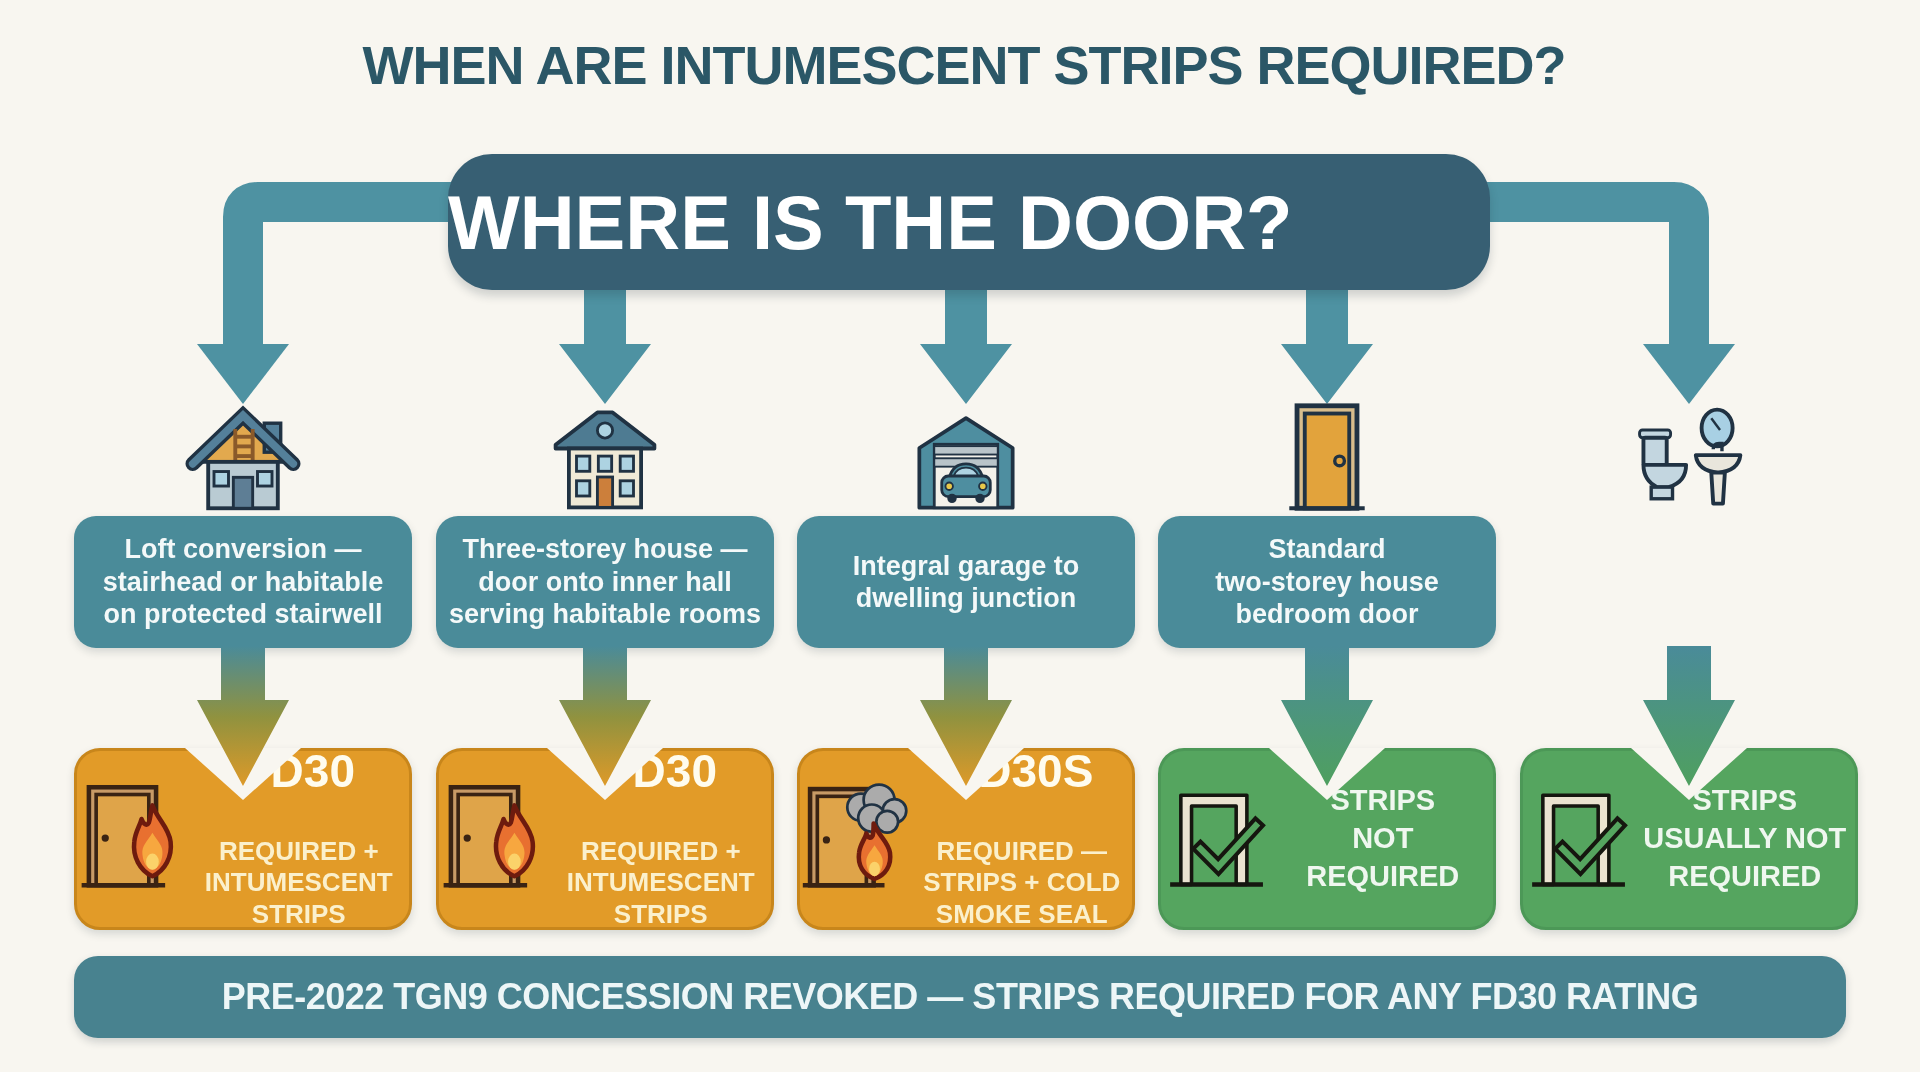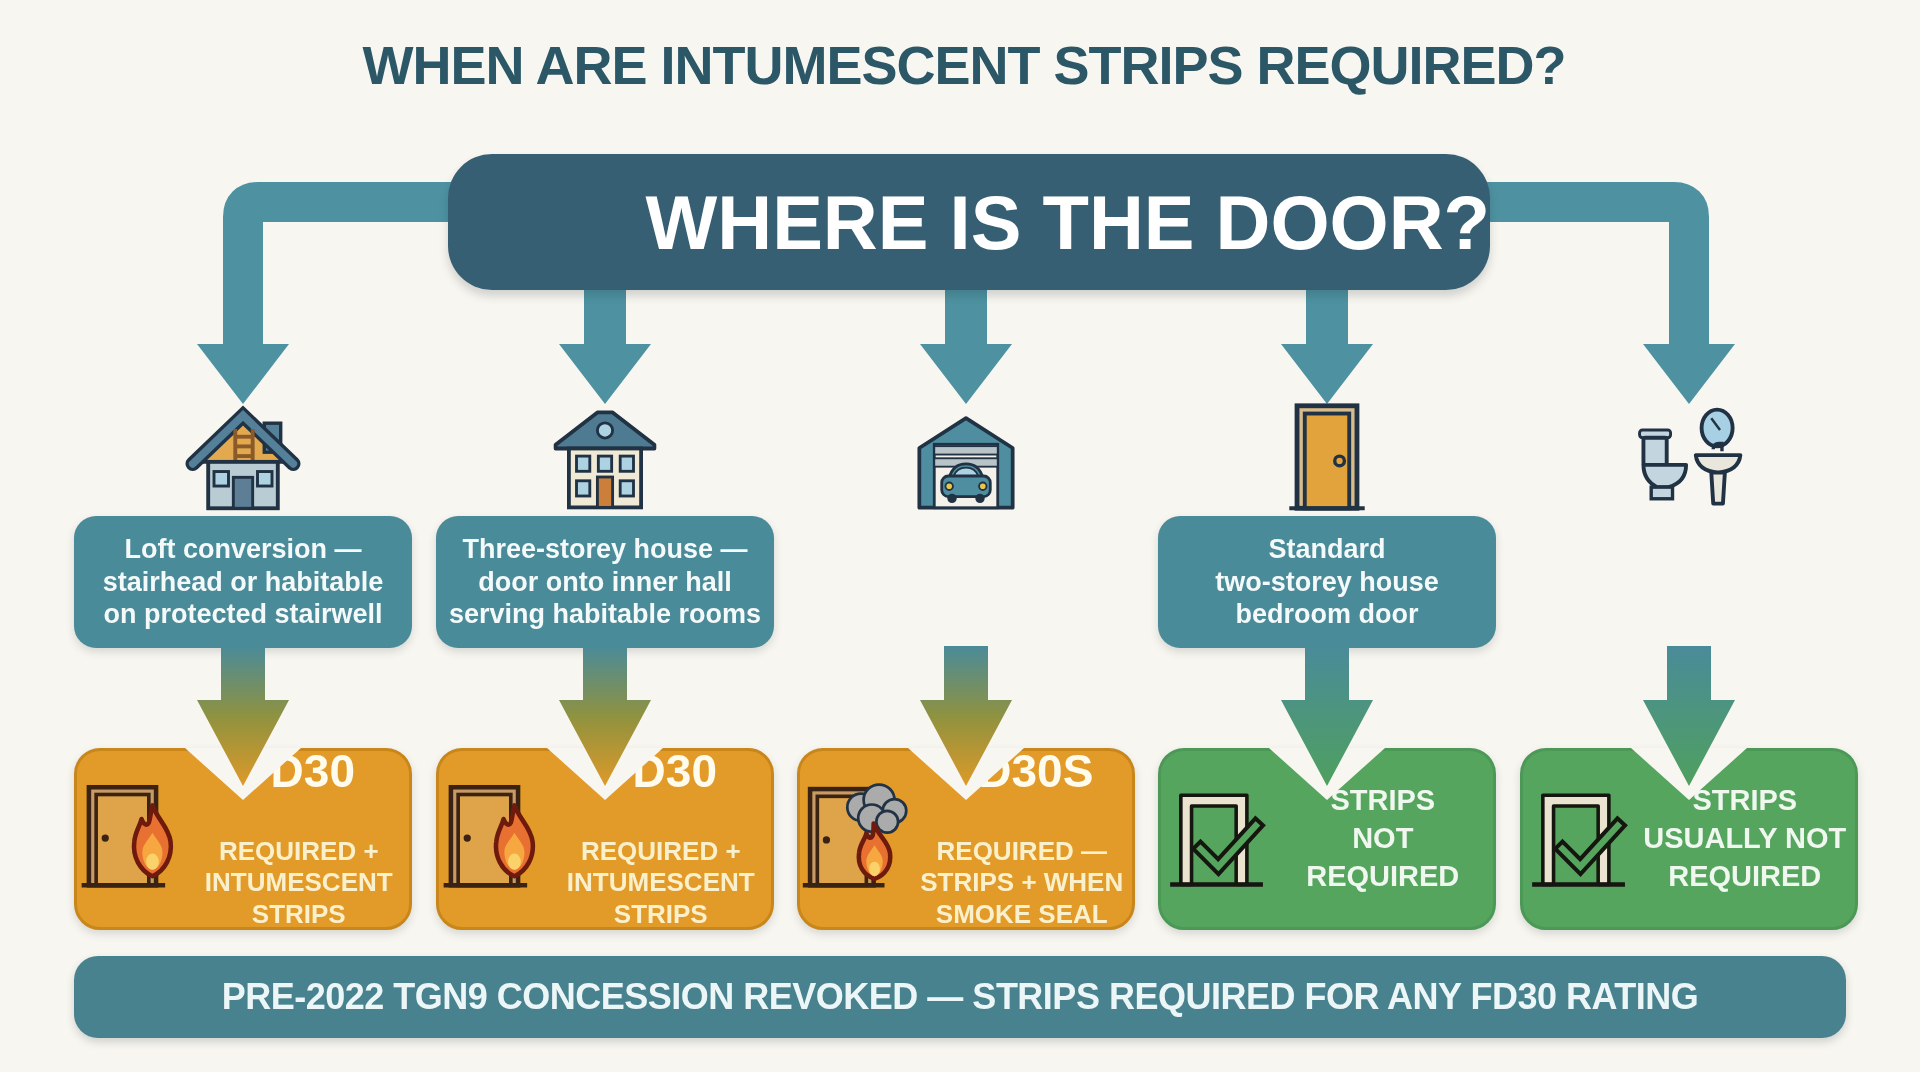--- a/index.html
+++ b/index.html
@@ -13,21 +13,21 @@
     position:relative;width:1920px;height:1072px;overflow:hidden;
     background:var(--background);
     font-family:"Liberation Sans", sans-serif;
   }
   .page-title{
     position:absolute;top:34px;left:4px;width:100%;margin:0;text-align:center;
     font-size:54px;font-weight:800;letter-spacing:-1px;color:var(--title);z-index:2;
   }
   .header-box{
     position:absolute;left:448px;top:154px;width:1042px;height:136px;z-index:2;
-    background:var(--header-bg);border-radius:44px;display:flex;align-items:center;justify-content:flex-end;
+    background:var(--header-bg);border-radius:44px;display:flex;align-items:center;justify-content:flex-start;
     box-shadow:0 6px 10px rgba(20,40,50,.18);
   }
   .header-box span{color:#fff;font-size:76px;font-weight:800;letter-spacing:0;}
   svg.connect-top{position:absolute;left:0;top:0;z-index:1;pointer-events:none;}
   svg.connect-bottom{position:absolute;left:0;top:0;z-index:5;pointer-events:none;}
   .col{position:absolute;top:0;width:338px;height:1072px;z-index:2;}
   .icon-slot{
     position:absolute;top:398px;left:0;width:338px;height:118px;
     display:flex;align-items:flex-end;justify-content:center;
   }
@@ -184,20 +184,24 @@
         <rect x="26" y="51" width="68" height="9" fill="#B9C4C9" stroke="#203243" stroke-width="2"></rect>
         <path d="M42 72 Q46 57 60 57 Q74 57 78 72 Z" fill="#4E8EA0" stroke="#203243" stroke-width="3"></path>
         <path d="M47 70 Q50 61 60 61 Q70 61 73 70 Z" fill="#ADD3E2" stroke="#203243" stroke-width="2"></path>
         <rect x="34" y="70" width="52" height="22" rx="7" fill="#4E8EA0" stroke="#203243" stroke-width="3"></rect>
         <circle cx="42" cy="81" r="4" fill="#E8C84A" stroke="#203243" stroke-width="2"></circle>
         <circle cx="78" cy="81" r="4" fill="#E8C84A" stroke="#203243" stroke-width="2"></circle>
         <circle cx="45" cy="94" r="5" fill="#203243"></circle>
         <circle cx="75" cy="94" r="5" fill="#203243"></circle>
       </svg>
     </div>
+    <div class="cond-box">
+      <span>Integral garage to
+dwelling junction</span>
+    </div>
     <div class="result-box required">
       <div class="notch"></div>
       <div class="r-icon">
         <svg width="118" height="122" viewBox="0 0 130 130">
           <rect x="10" y="10" width="70" height="106" fill="#C89A66" stroke="#3A2313" stroke-width="5"></rect>
           <rect x="18" y="18" width="54" height="98" fill="#DFA449" stroke="#3A2313" stroke-width="4"></rect>
           <circle cx="28" cy="66" r="4" fill="#3A2313"></circle>
           <line x1="2" y1="116" x2="92" y2="116" stroke="#3A2313" stroke-width="5"></line>
           <g fill="#ABABAB" stroke="#203243" stroke-width="3" stroke-linejoin="round">
             <circle cx="66" cy="30" r="15"></circle>
@@ -207,21 +211,21 @@
               <circle cx="95" cy="46" r="12"></circle>
           </g>
           <path d="M80 48 C86 62 96 68 98 80 C100 94 93 105 81 109 C69 105 62 94 64 80 C65 71 70 66 72 59 C74 64 77 65 79 61 C80 57 80 52 80 48 Z" fill="#E87030" stroke="#6E1B0E" stroke-width="5" stroke-linejoin="round"></path>
           <path d="M81 72 C86 80 91 84 90 92 C89 100 86 104 81 106 C76 104 73 100 72 92 C71 84 76 80 81 72 Z" fill="#F7A73F"></path>
           <ellipse cx="81" cy="98" rx="6" ry="8" fill="#FBD26A"></ellipse>
         </svg>
       </div>
       <div class="r-text">
         <div class="r-head">FD30S</div>
         <div class="r-lines">REQUIRED —
-STRIPS + WHEN
+STRIPS + COLD
 SMOKE SEAL</div>
       </div>
     </div>
   </div>
 
   <div class="col" style="left:1158px">
     <div class="icon-slot">
       <svg width="88" height="116" viewBox="0 0 90 120">
         <rect x="14" y="6" width="62" height="106" fill="#D8BD8C" stroke="#203243" stroke-width="5"></rect>
         <rect x="22" y="14" width="46" height="98" fill="#E2A33C" stroke="#203243" stroke-width="4"></rect>

